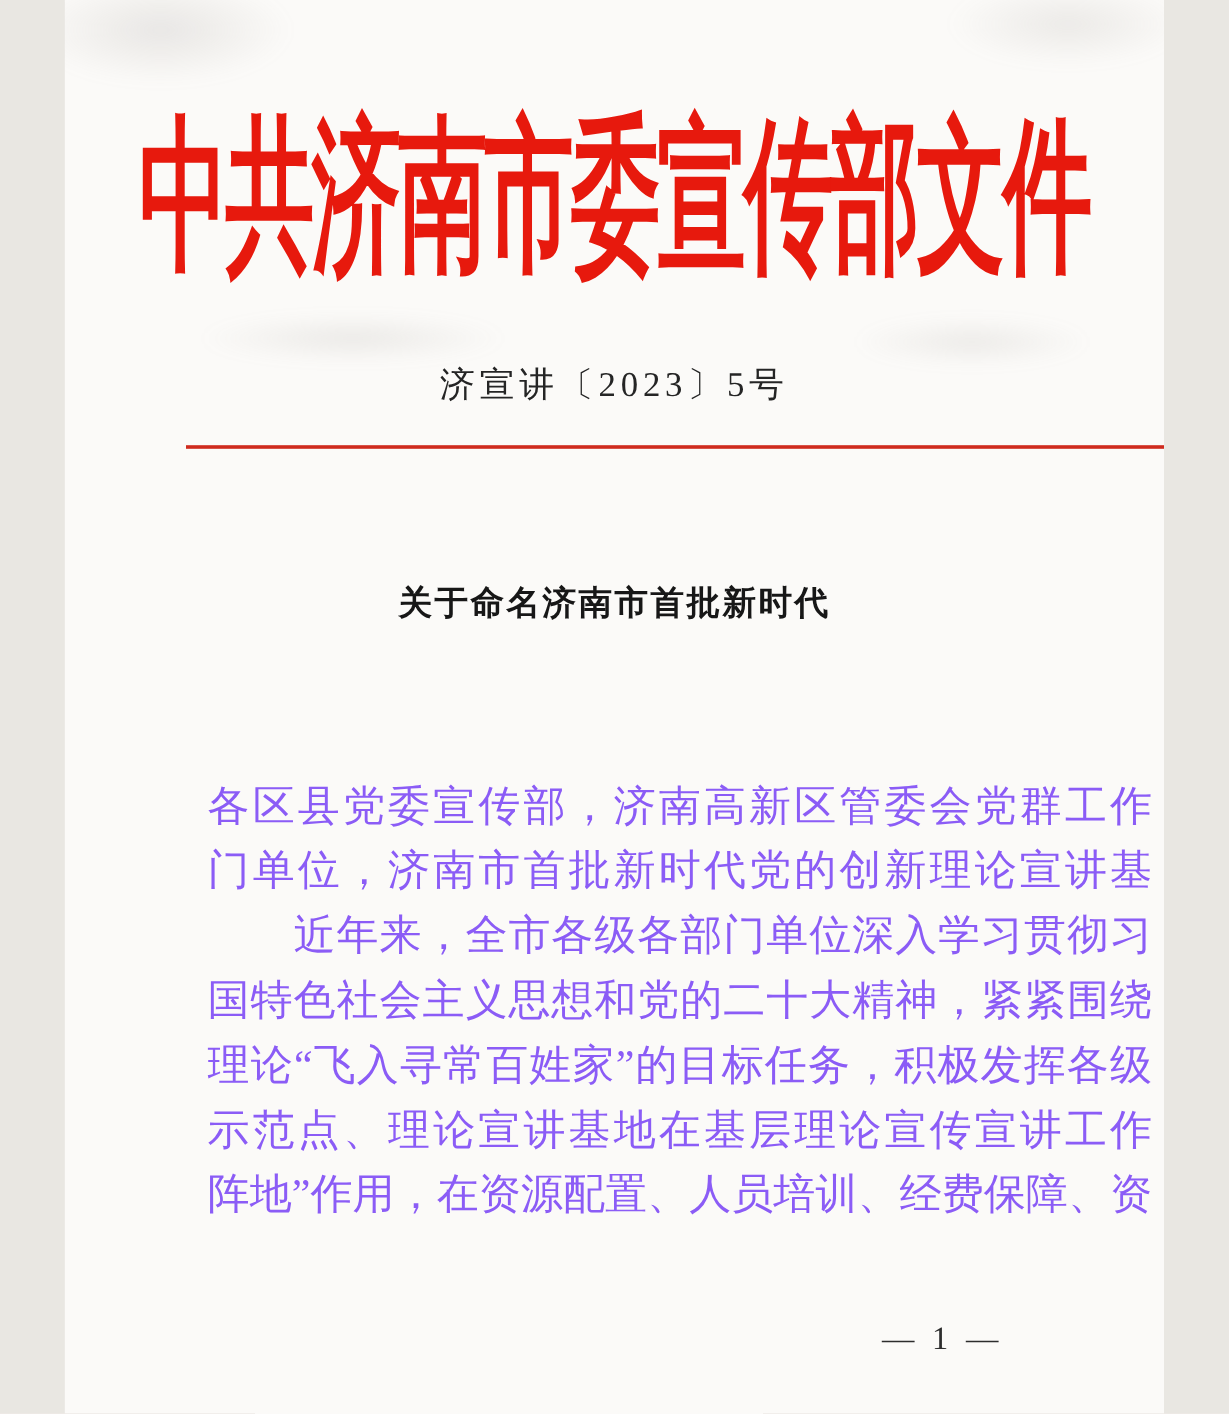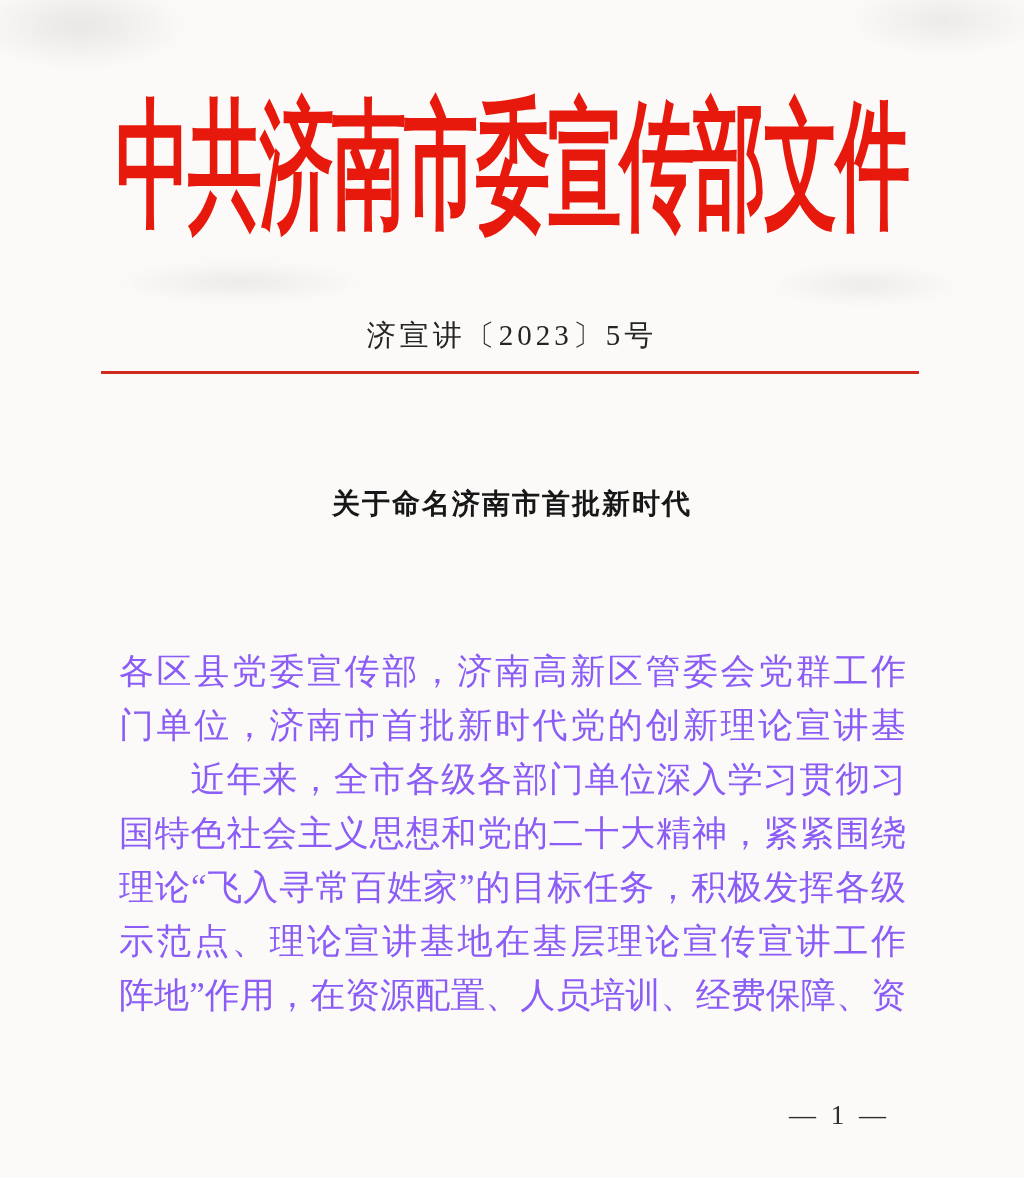--- a/index.html
+++ b/index.html
@@ -2,21 +2,21 @@
 <html style="--letterhead-red: #e7190d; --divider-red: #cf2b1e; --ink: #1f1f1f; --paper: #fbfaf8;"><head>
 <meta charset="utf-8">
 <style>
   html, body {
     margin: 0;
     padding: 0;
     background: #e9e7e2;
   }
   .page {
     position: relative;
-    width: 1024px;
+    width: 916px;
     height: 1178px;
     margin: 0 auto;
     background: var(--paper, #fbfaf8);
     overflow: hidden;
     font-family: "Liberation Serif", "DejaVu Serif", serif;
     color: var(--ink, #1f1f1f);
   }
   
   .smudge {
     position: absolute;
@@ -43,21 +43,21 @@
     font-weight: bold;
     font-size: 74px;
     line-height: 74px;
     letter-spacing: -2px;
     white-space: nowrap;
     transform: scaleY(1.88);
     transform-origin: top center;
   }
   .doc-number {
     position: absolute;
-    top: 318px;
+    top: 304px;
     left: 0;
     width: 100%;
     text-align: center;
     font-size: 29px;
     line-height: 34px;
     letter-spacing: 4px;
     color: #252525;
   }
   .red-line {
     position: absolute;

